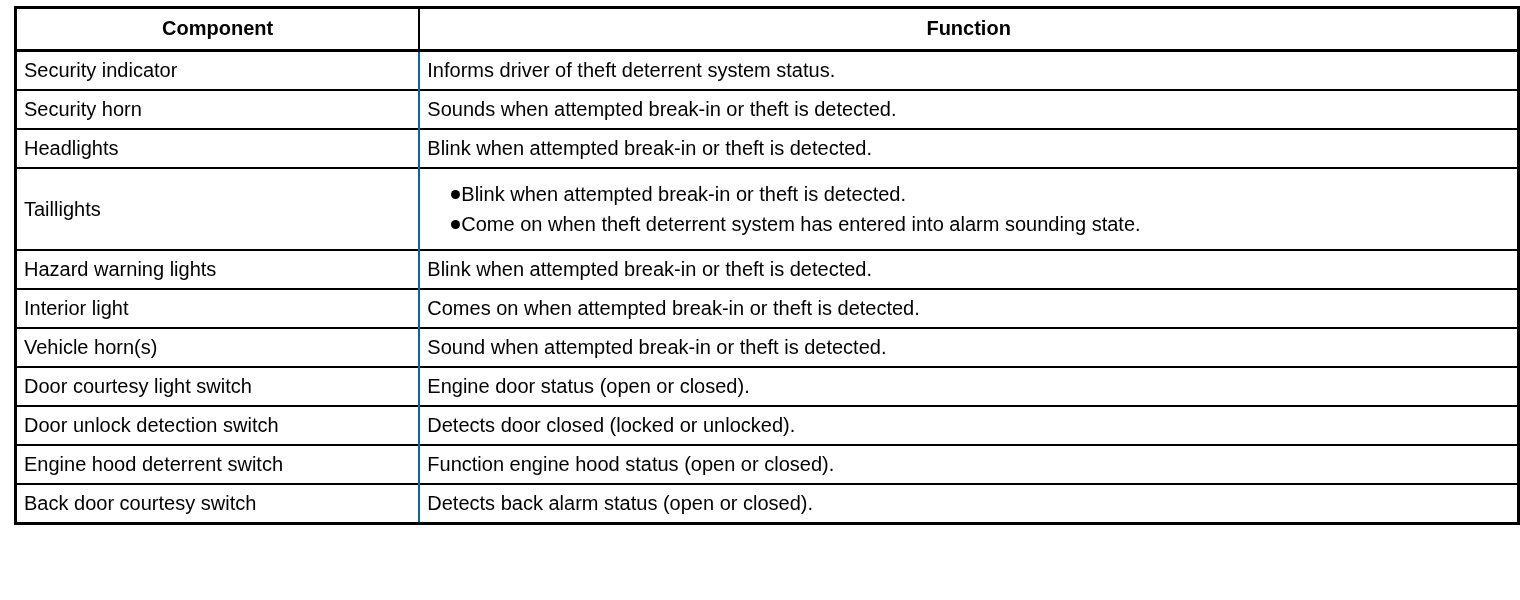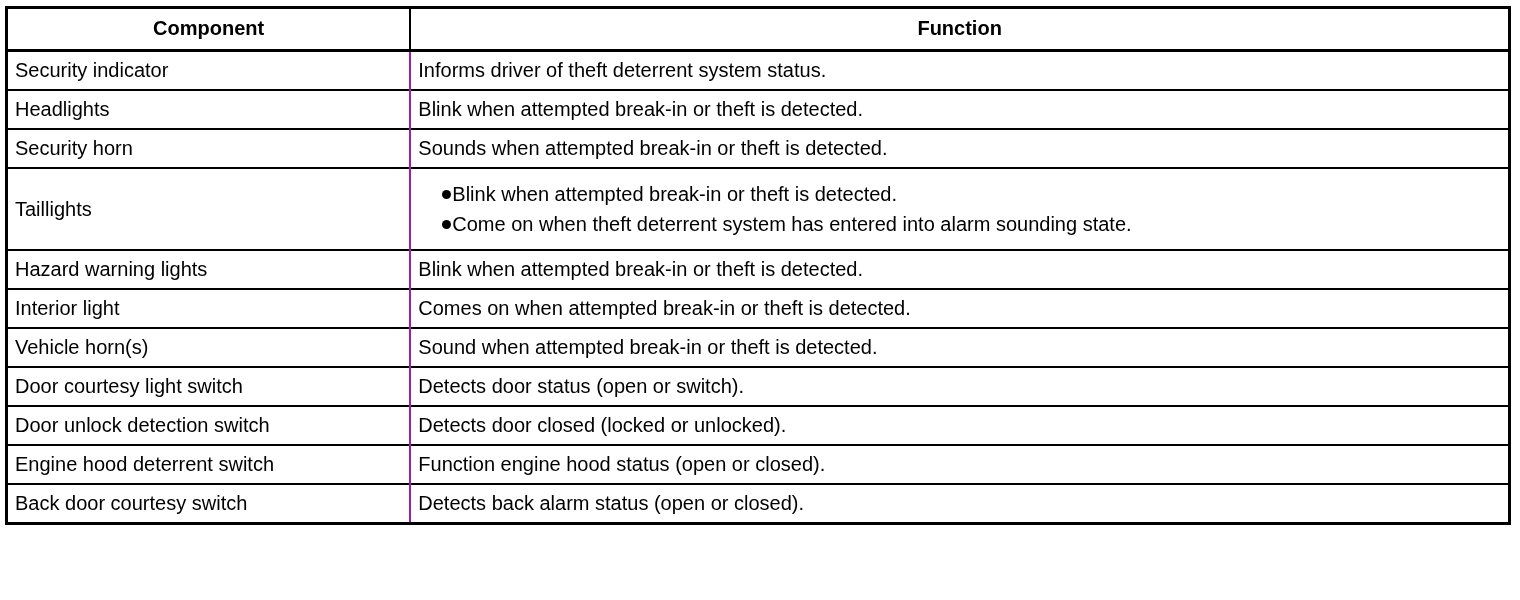--- a/index.html
+++ b/index.html
@@ -20,20 +20,21 @@
     left: 5px;
     top: 6px;
     width: 1506px;
   }
 
   table.spec-table {
     width: 1506px;
     border-collapse: collapse;
     table-layout: fixed;
     border: 3px solid #000000;
+    margin-left: 9px;
   }
 
   table.spec-table col.col-component { width: 403px; }
   table.spec-table col.col-function  { width: 1097px; }
 
   thead th {
     font-size: 20px;
     font-weight: bold;
     text-align: center;
     padding: 8px 8px 9px 8px;
@@ -51,21 +52,21 @@
     text-align: left;
     vertical-align: middle;
     padding: 6px 8px 7px 7px;
     border-top: 2px solid #000000;
     line-height: 1.2;
     background: #ffffff;
   }
   tbody tr:first-child td { border-top: none; }
 
   tbody td.cell-component {
-    border-right: 2px solid #a21caf;
+    border-right: 2px solid #0369a1;
   }
 
   tbody tr.row-tall td {
     height: 72px;
     padding-top: 4px;
     padding-bottom: 4px;
   }
 
   ul.bullets {
     list-style: none;
@@ -111,27 +112,27 @@
       </tr>
     </thead>
     <tbody>
 
       <tr>
         <td class="cell-component">Security indicator</td>
         <td class="cell-function">Informs driver of theft deterrent system status.</td>
       </tr>
 
       <tr>
-        <td class="cell-component">Headlights</td>
-        <td class="cell-function">Blink when attempted break-in or theft is detected.</td>
+        <td class="cell-component">Security horn</td>
+        <td class="cell-function">Sounds when attempted break-in or theft is detected.</td>
       </tr>
 
       <tr>
-        <td class="cell-component">Security horn</td>
-        <td class="cell-function">Sounds when attempted break-in or theft is detected.</td>
+        <td class="cell-component">Headlights</td>
+        <td class="cell-function">Blink when attempted break-in or theft is detected.</td>
       </tr>
 
       <tr class="row-tall">
         <td class="cell-component">Taillights</td>
         <td class="cell-function">
           <ul class="bullets">
             <li>
               <span class="bullet-dot"></span>
               <span>Blink when attempted break-in or theft is detected.</span>
             </li>
@@ -153,21 +154,21 @@
         <td class="cell-function">Comes on when attempted break-in or theft is detected.</td>
       </tr>
 
       <tr>
         <td class="cell-component">Vehicle horn(s)</td>
         <td class="cell-function">Sound when attempted break-in or theft is detected.</td>
       </tr>
 
       <tr>
         <td class="cell-component">Door courtesy light switch</td>
-        <td class="cell-function">Detects door status (open or switch).</td>
+        <td class="cell-function">Engine door status (open or closed).</td>
       </tr>
 
       <tr>
         <td class="cell-component">Door unlock detection switch</td>
         <td class="cell-function">Detects door closed (locked or unlocked).</td>
       </tr>
 
       <tr>
         <td class="cell-component">Engine hood deterrent switch</td>
         <td class="cell-function">Function engine hood status (open or closed).</td>

